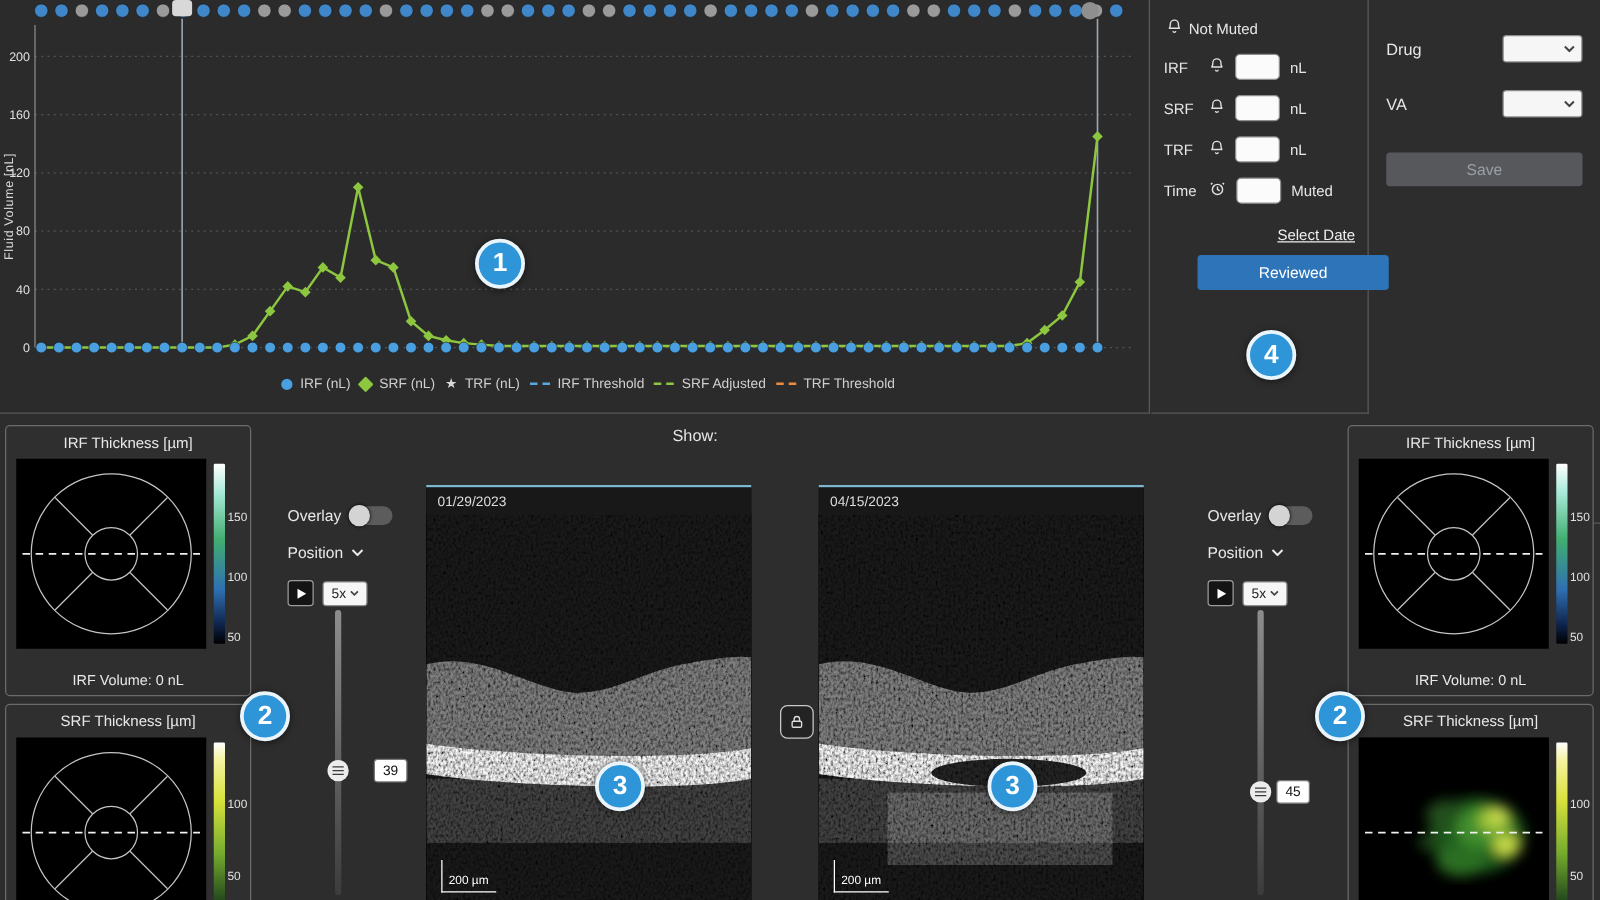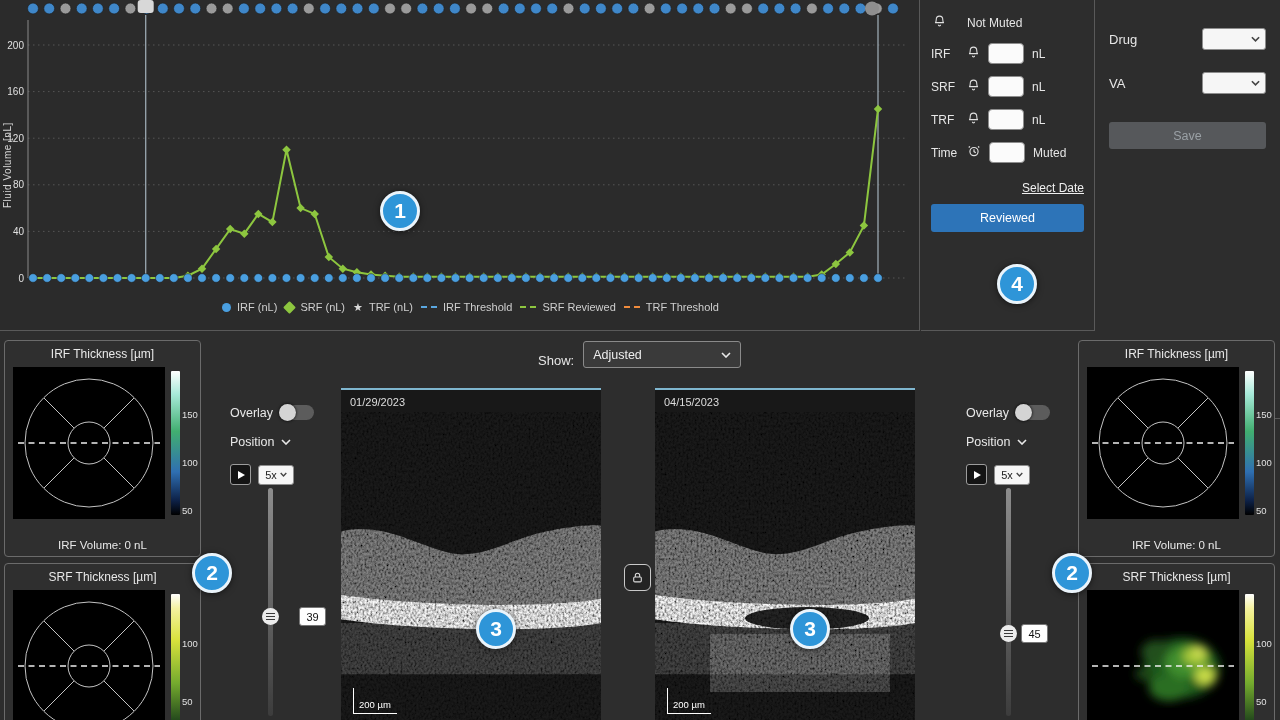--- a/index.html
+++ b/index.html
@@ -16,29 +16,29 @@
   #legend { position:absolute; left:30px; right:8px; top:295px; height:24px;
     display:flex; align-items:center; justify-content:center; gap:8px;
     font-size:11px; color:#cfcfcf; }
   .litem { display:flex; align-items:center; gap:6px; cursor:pointer; }
   .lmk { width:9px; height:9px; display:inline-block; }
   .ldash { width:16px; display:inline-block; }
 
   
   #alert-panel { left:921px; top:0; width:174px; height:331px; position:absolute;
     border-right:1px solid #595959; border-bottom:1px solid #595959; padding:12px 10px 0 10px; }
-  .nm-row { display:flex; align-items:center; gap:21px; font-size:12px; margin:2px 0 12px 2px; }
+  .nm-row { display:flex; align-items:center; gap:5px; font-size:12px; margin:2px 0 12px 2px; }
   .alert-row { display:flex; align-items:center; gap:8px; font-size:12px; margin-bottom:12px; }
   .alert-row .rlbl { width:28px; }
   .alert-input { width:36px; height:21px; background:#fbfbfb; border:1px solid #8d8d8d;
     border-radius:4px; font-size:11px; color:#222; padding:0 3px; }
   #select-date { display:block; text-align:right; font-size:12px; color:#f0f0f0;
     text-decoration:underline; margin:18px 0 9px 0; cursor:pointer; }
   #reviewed-btn { width:100%; height:28px; background:#2d74b8; border:none; border-radius:3px;
-    color:#fff; font-size:12.5px; font-family:inherit; cursor:pointer; }
+    color:#fff; font-size:12.5px; font-family:inherit; cursor:pointer;margin-left:27px; }
 
   
   #meta-panel { left:1095px; top:0; width:185px; height:419px; position:absolute;
     border-bottom:1px solid #595959; padding:28px 14px 0 14px; }
   .meta-row { display:flex; align-items:center; margin-bottom:22px; font-size:13px; }
   .select-light { margin-left:auto; width:64px; height:22px; background:#f6f6f6;
     border:1px solid #8d8d8d; border-radius:3px; display:flex; align-items:center;
     justify-content:flex-end; padding:0 5px; color:#333; cursor:pointer; }
   #save-btn { width:157px; height:27px; background:#56585b; border:none; border-radius:3px;
     color:#9aa0a5; font-size:12.5px; font-family:inherit; margin-top:6px; }
@@ -313,21 +313,21 @@
       <span class="litem">
         <span style="color:#d9d9d9;font-size:11px;line-height:10px">★</span>
         <span>TRF (nL)</span>
       </span>
       <span class="litem">
         <span class="ldash" style="border-top:2px dashed #5aa7e0"></span>
         <span>IRF Threshold</span>
       </span>
       <span class="litem">
         <span class="ldash" style="border-top:2px dashed #8dc63f"></span>
-        <span>SRF Reviewed</span>
+        <span>SRF Adjusted</span>
       </span>
       <span class="litem">
         <span class="ldash" style="border-top:2px dashed #ef8b3c"></span>
         <span>TRF Threshold</span>
       </span>
     </div>
 </div>
 
 <div id="alert-panel">
   <div class="nm-row">
@@ -397,26 +397,20 @@
       <svg width="9" height="6" viewBox="0 0 10 6" fill="none" stroke="#444" stroke-width="1.8">
           <path d="M1 1l4 4 4-4"></path>
         </svg>
     </div>
   </div>
   <button id="save-btn">Save</button>
 </div>
 
 <div id="show-row">
   <span>Show:</span>
-  <div class="select-dark">
-    <span>Adjusted</span>
-    <svg width="10" height="6" viewBox="0 0 10 6" fill="none" stroke="#e8e8e8" stroke-width="1.6">
-        <path d="M1 1l4 4 4-4"></path>
-      </svg>
-  </div>
 </div>
 
 <div class="map-panel" style="left:4px; top:340px; height:217px;">
   <div class="map-title">IRF Thickness [µm]</div>
   <div class="grid-box">
       <div class="etdrs" style="position:absolute;inset:0;"><svg viewBox="0 0 152 152" width="100%" height="100%">
           <g stroke="#c4c4c4" stroke-width="1" fill="none">
             <circle cx="76" cy="76" r="64"></circle>
             <circle cx="76" cy="76" r="21"></circle>
             <line x1="61" y1="61" x2="31" y2="31"></line>

